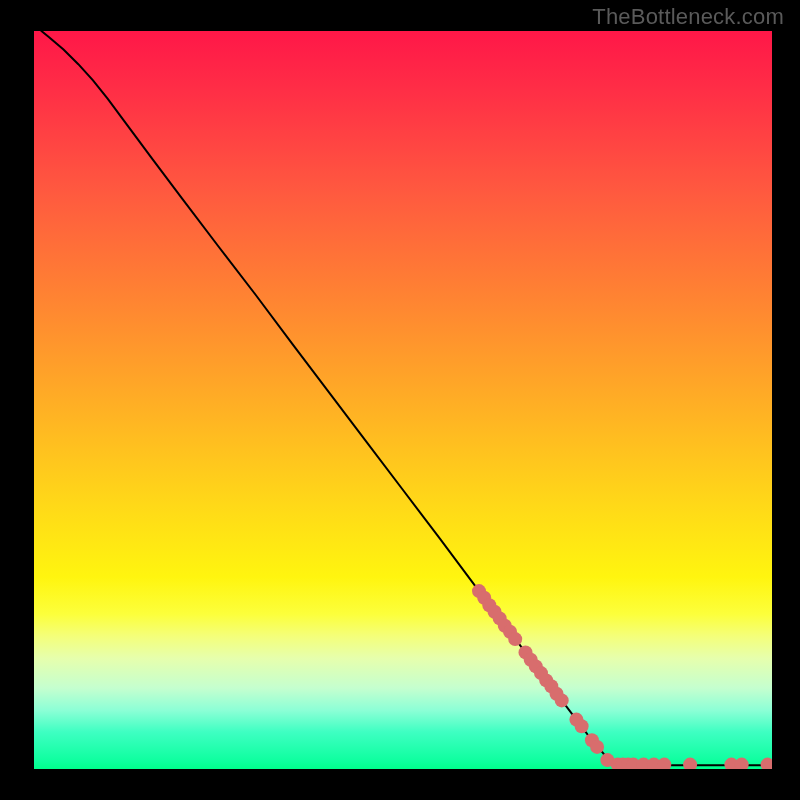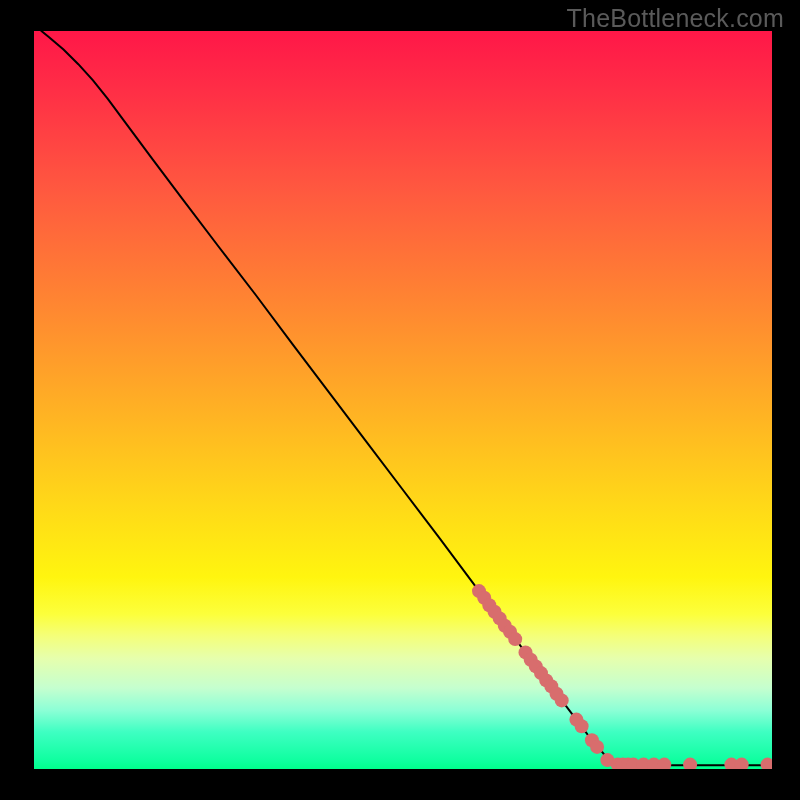--- a/index.html
+++ b/index.html
@@ -14,21 +14,21 @@
     position: absolute;
     top: 0; left: 0;
     width: 800px;
     height: 800px;
     background: #000;
   }
   .watermark {
     position: absolute;
     top: 4px;
     right: 16px;
-    font-size: 25px;
+    font-size: 22px;
     font-weight: 400;
     color: #5a5a5a;
     letter-spacing: 0.2px;
     text-align: center;
   }
   .plot {
     position: absolute;
     top: 31px;
     left: 34px;
     width: 738px;

